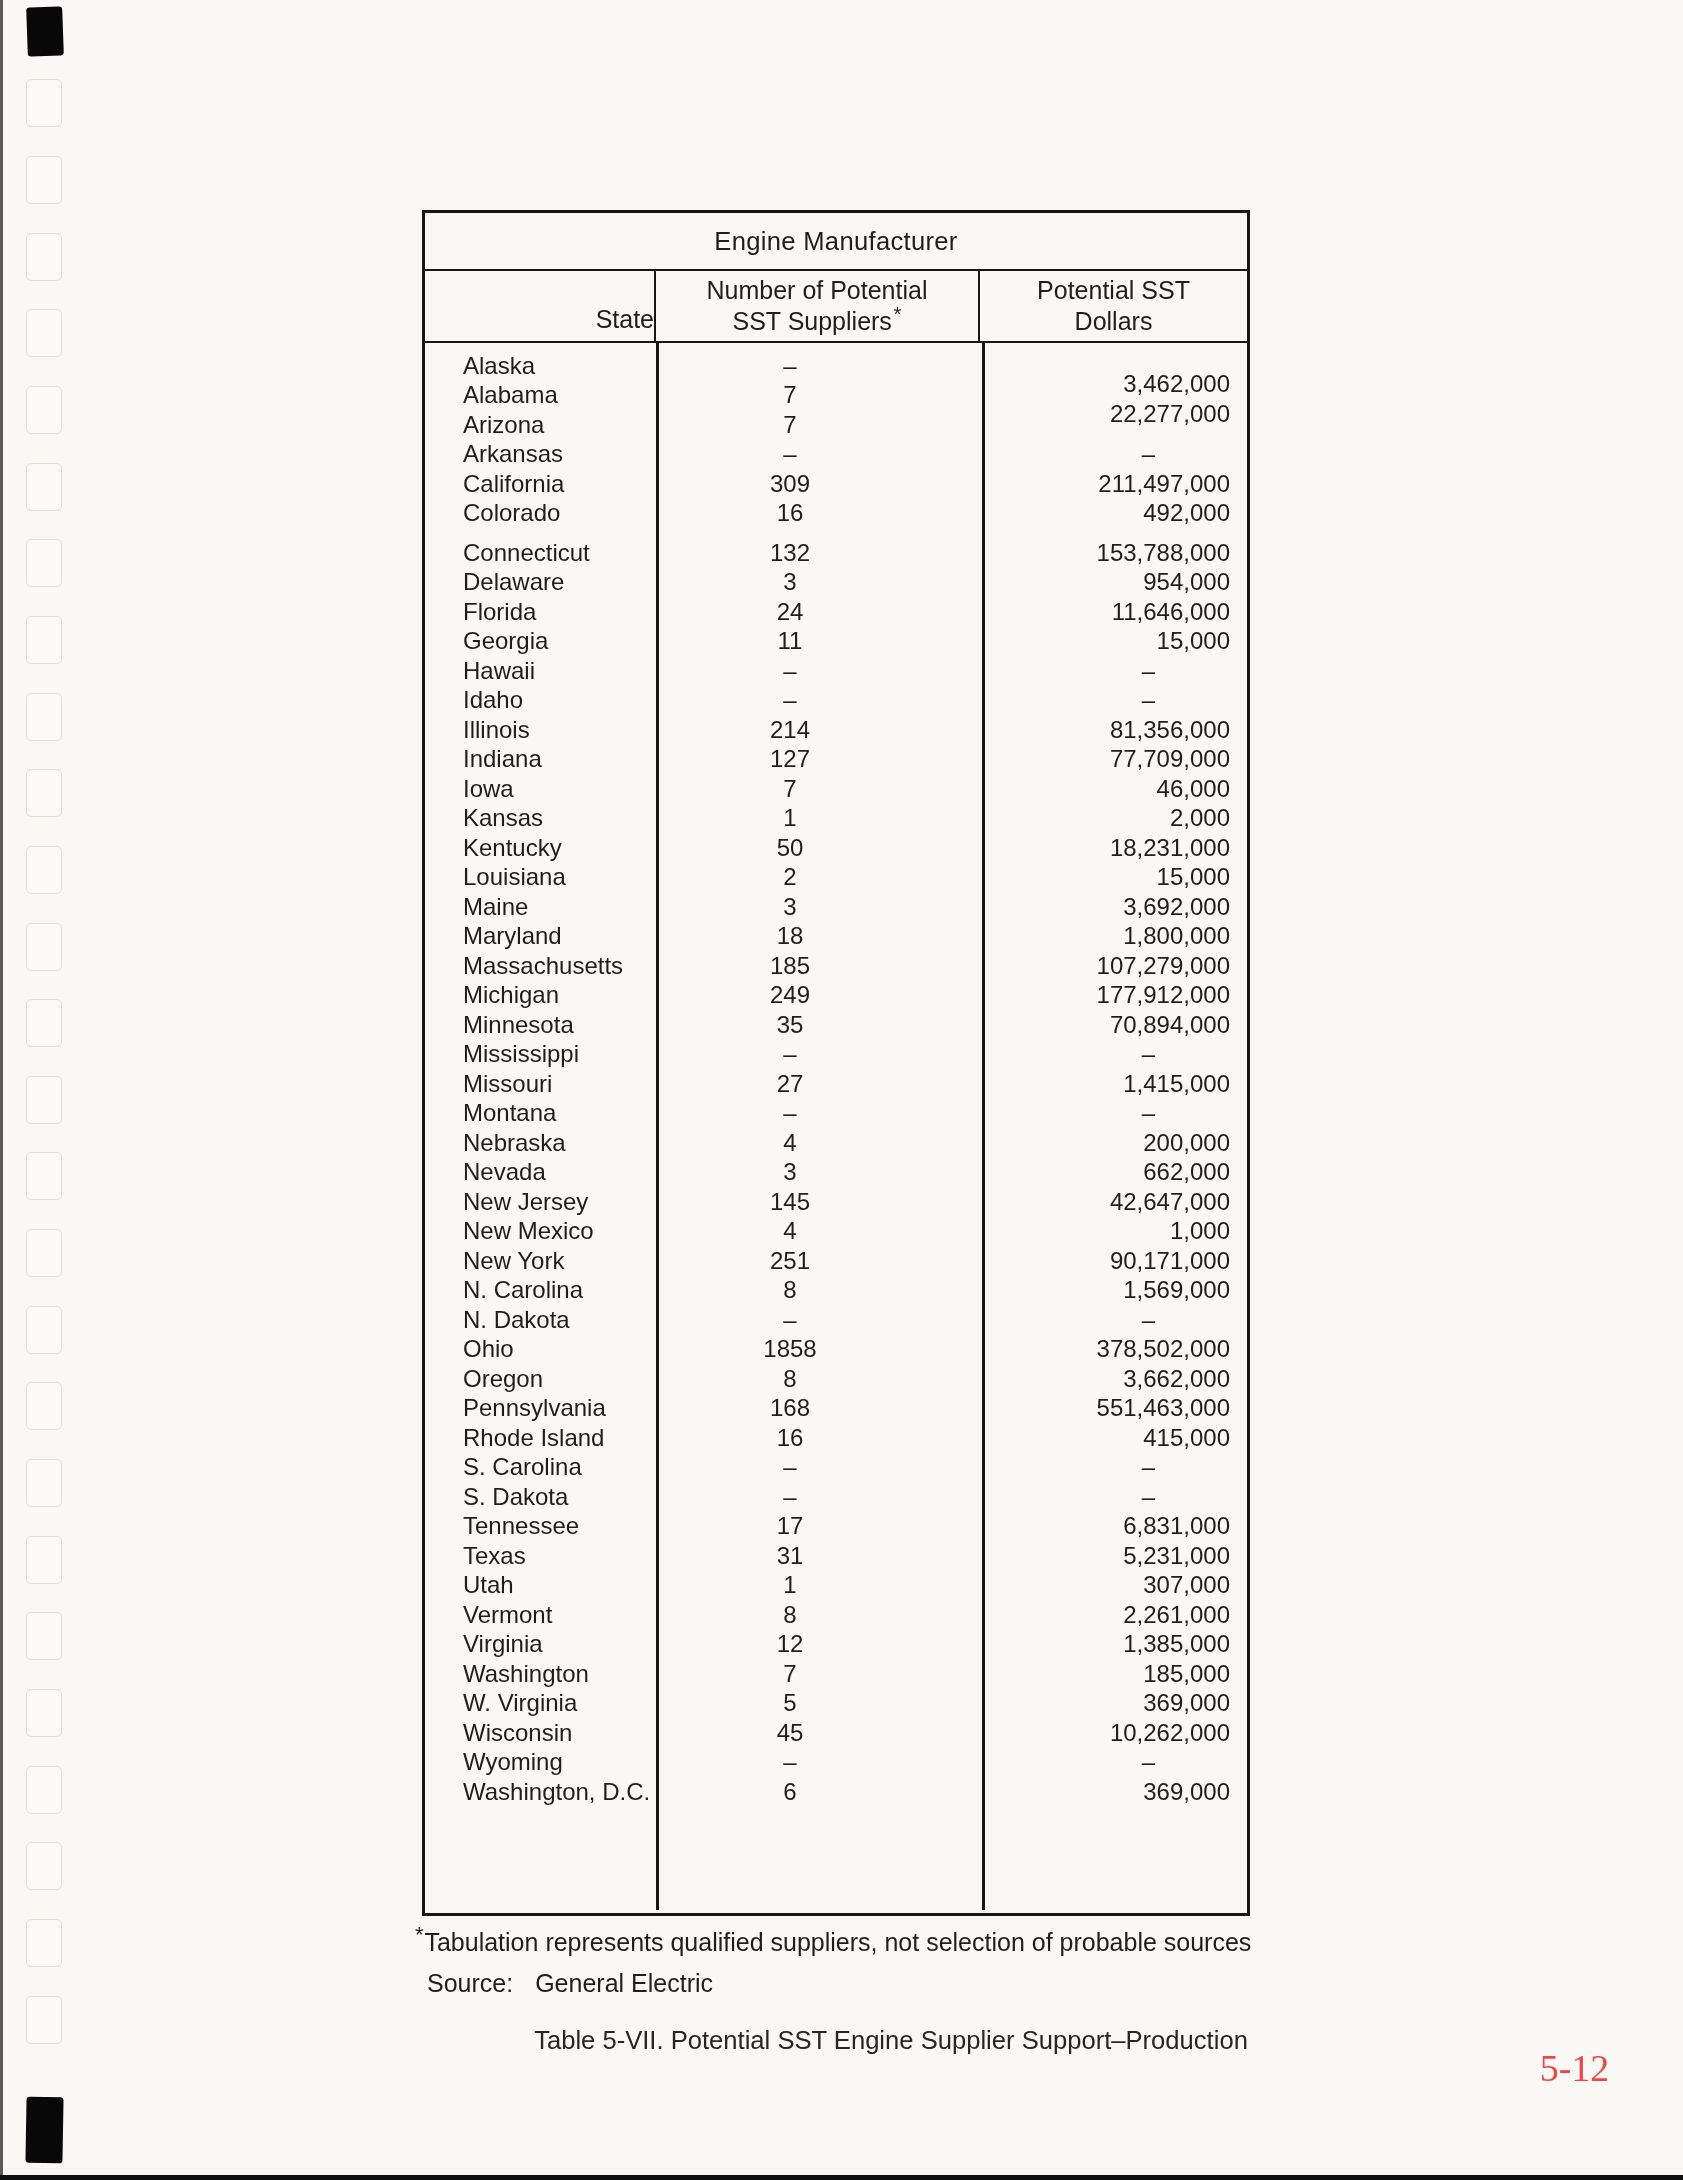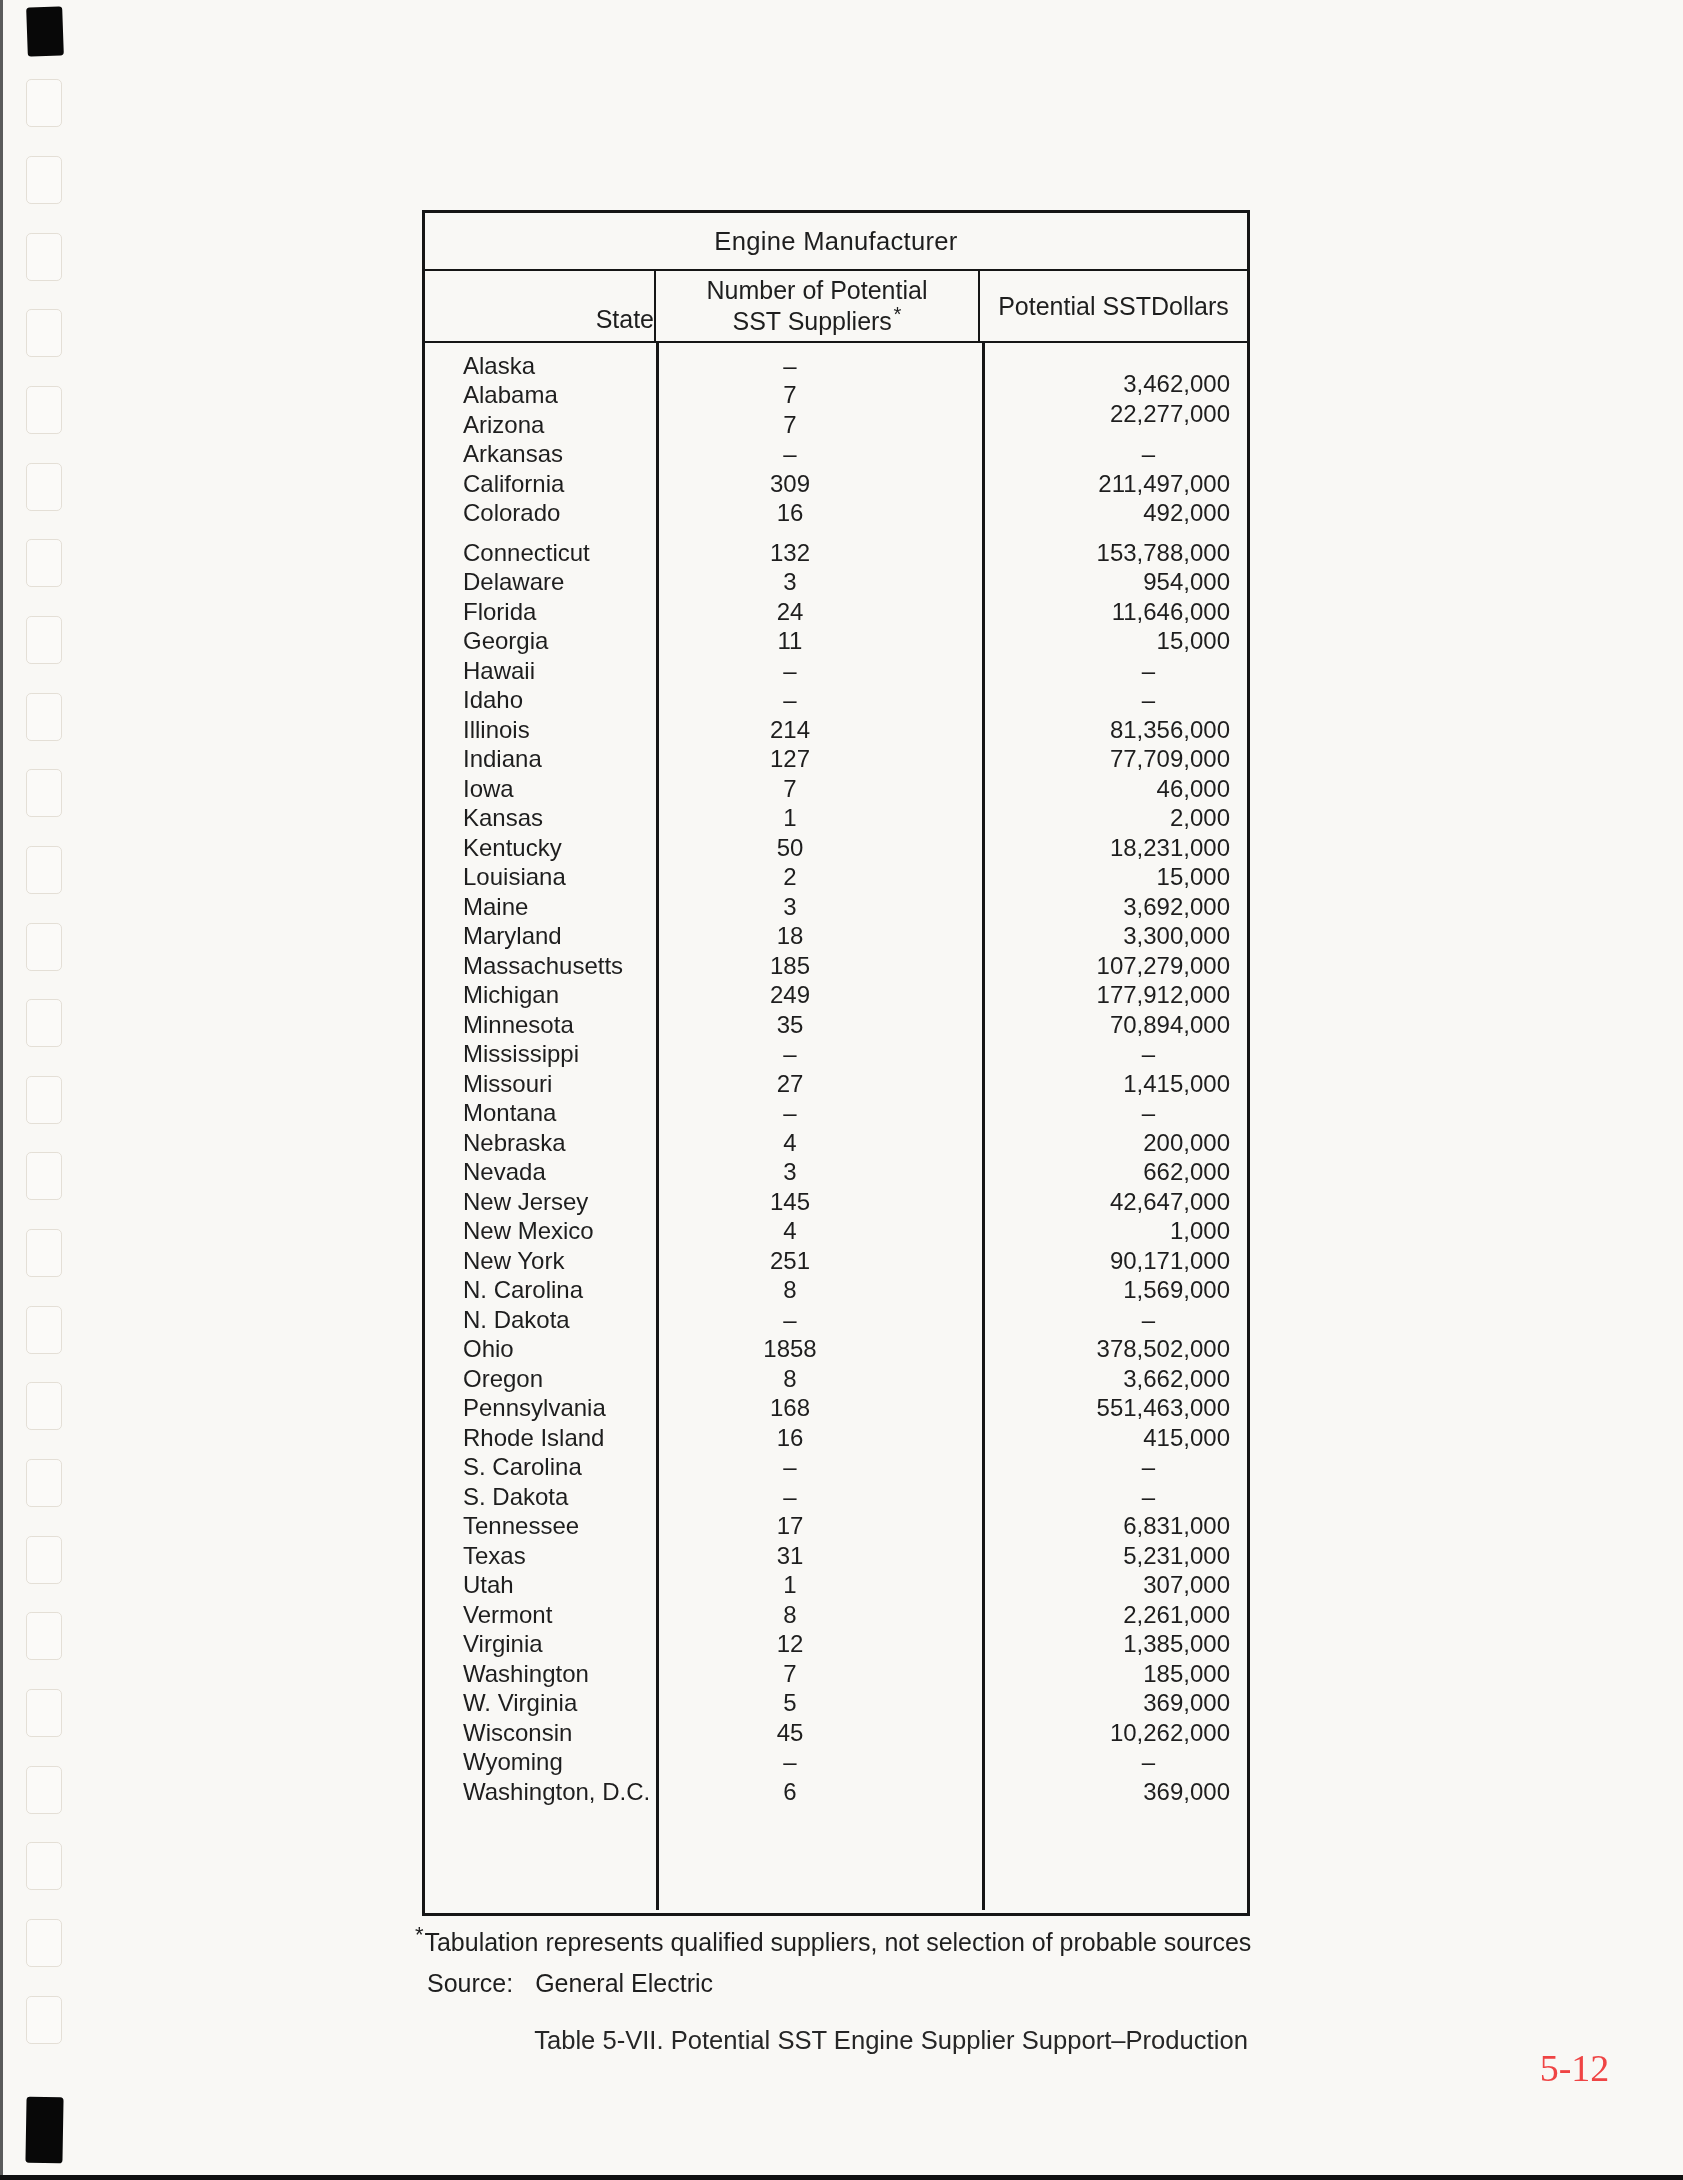--- a/index.html
+++ b/index.html
@@ -38,21 +38,21 @@
     border-right:2.6px solid #161616;
     display:flex;align-items:flex-end;justify-content:flex-end;
     font-size:25px;padding-bottom:6.8px;
   }
   .hc-sup{
     border-right:2.6px solid #161616;
     display:flex;flex-direction:column;align-items:center;justify-content:center;
     font-size:25px;line-height:31px;
   }
   .hc-dol{
-    display:flex;flex-direction:row;align-items:center;justify-content:center;
+    display:flex;flex-direction:column;align-items:center;justify-content:center;
     font-size:25px;line-height:31px;
   }
   .sup-star{font-size:20.4px;vertical-align:super;line-height:0;margin-left:1.7px;}
 
   .t-body{position:relative;height:1567px;padding-top:7.7px;box-sizing:border-box;overflow:hidden;}
   .vline{position:absolute;top:0;bottom:0;width:2.6px;background:#161616;}
   .vline.v1{left:231px;}
   .vline.v2{left:557px;}
 
   .row{display:grid;grid-template-columns:231px 324px 1fr;line-height:29.5px;font-size:24px;}
@@ -227,21 +227,21 @@
       <div class="c dol">15,000</div>
     </div>
         <div class="row">
       <div class="c state">Maine</div>
       <div class="c num">3</div>
       <div class="c dol">3,692,000</div>
     </div>
         <div class="row">
       <div class="c state">Maryland</div>
       <div class="c num">18</div>
-      <div class="c dol">3,300,000</div>
+      <div class="c dol">1,800,000</div>
     </div>
         <div class="row">
       <div class="c state">Massachusetts</div>
       <div class="c num">185</div>
       <div class="c dol">107,279,000</div>
     </div>
         <div class="row">
       <div class="c state">Michigan</div>
       <div class="c num">249</div>
       <div class="c dol">177,912,000</div>

